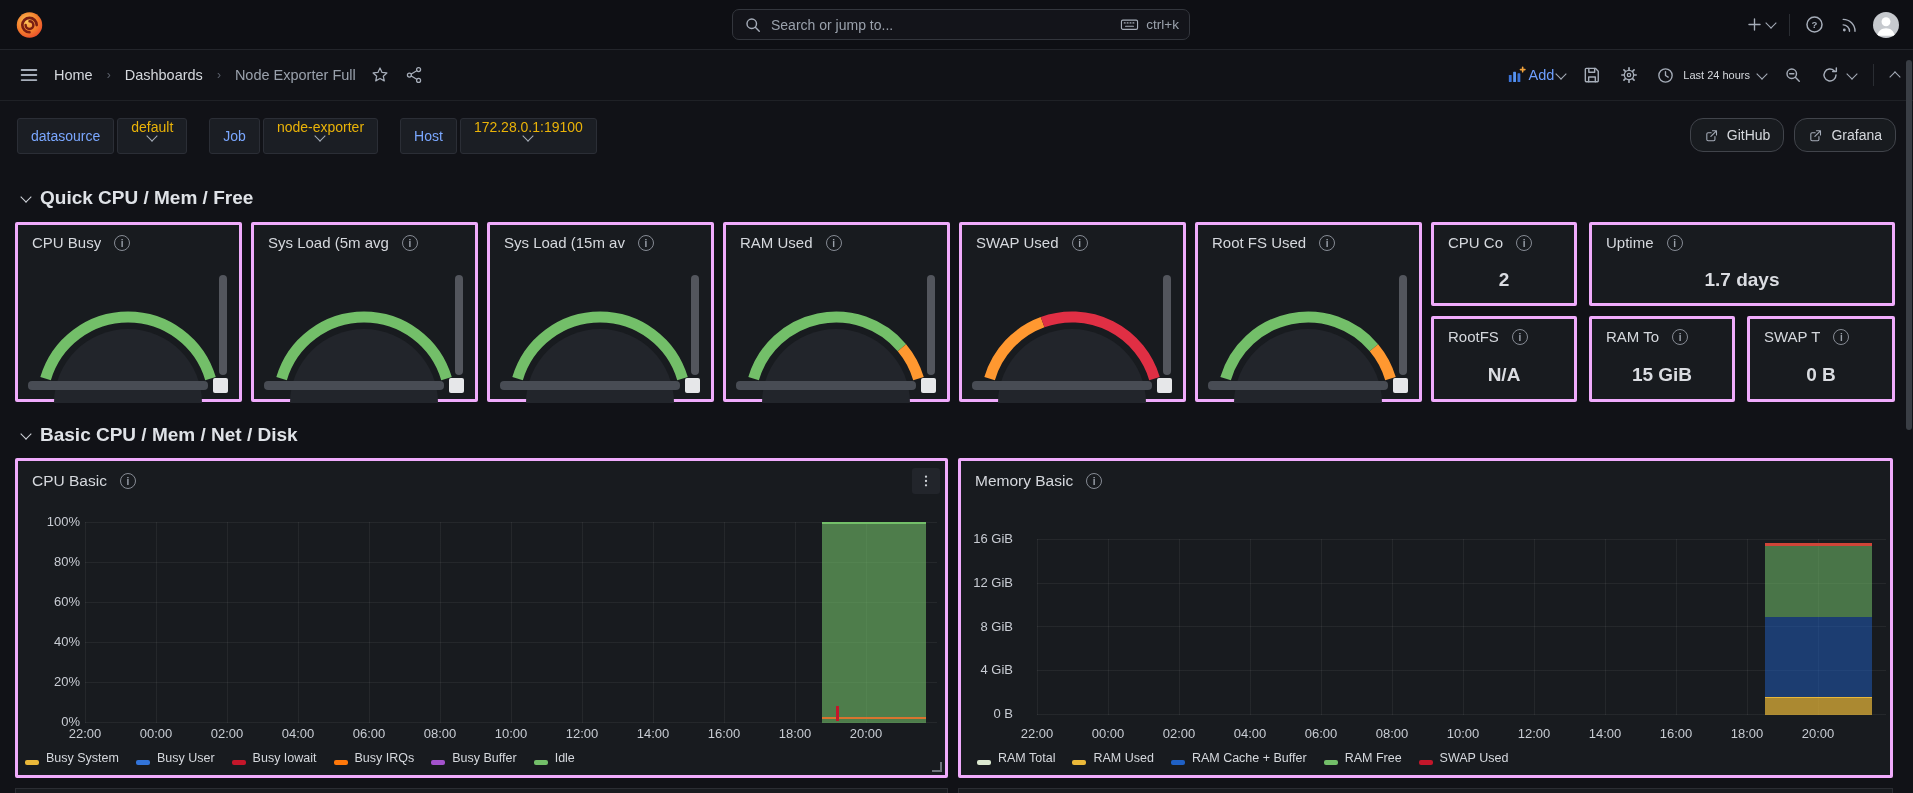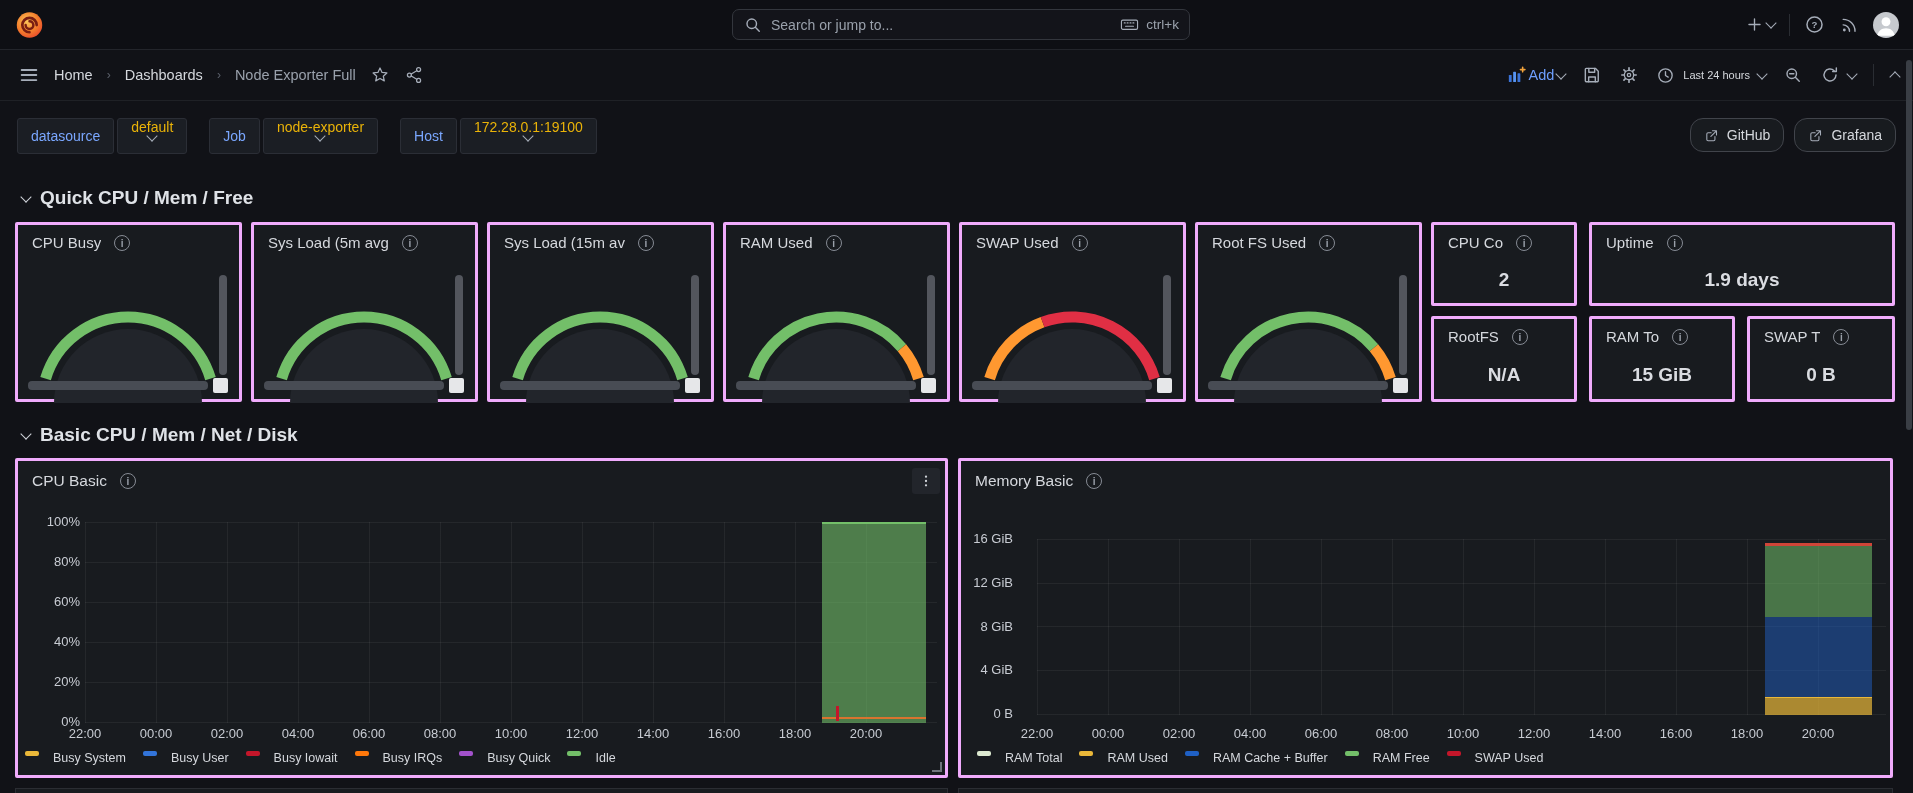--- a/index.html
+++ b/index.html
@@ -67,21 +67,21 @@
   .ytick{position:absolute;font-size:13px;color:#c8ccd3;text-align:right;width:52px;height:14px;line-height:14px;}
   .xtick{position:absolute;font-size:13px;color:#c8ccd3;text-align:center;width:60px;height:14px;top:726px;}
   .plot{position:absolute;border-left:0;
         background-image:
           repeating-linear-gradient(to right, rgba(255,255,255,0.055) 0 1px, transparent 1px 71px),
           repeating-linear-gradient(to bottom, rgba(255,255,255,0.055) 0 1px, transparent 1px 40px);}
   .plot.mem{background-image:
           repeating-linear-gradient(to right, rgba(255,255,255,0.055) 0 1px, transparent 1px 71px),
           repeating-linear-gradient(to bottom, rgba(255,255,255,0.055) 0 1px, transparent 1px 43.75px);}
   .legend{position:absolute;top:751px;display:flex;align-items:center;gap:17px;}
-  .leg-item{display:flex;align-items:flex-start;gap:14px;font-size:12.5px;color:#d5d8dd;cursor:pointer;}
+  .leg-item{display:flex;align-items:flex-end;gap:7px;font-size:12.5px;color:#d5d8dd;cursor:pointer;}
   .swatch{width:14px;height:5px;border-radius:2px;}
   .corner{position:absolute;right:3px;bottom:3px;width:8px;height:8px;
         border-right:2px solid #70747c;border-bottom:2px solid #70747c;}
   .sliver{position:absolute;top:788px;height:5px;background:#181b1f;border:1px solid #2b2d33;
         border-bottom:0;box-sizing:border-box;}
   .pagescroll{position:absolute;right:1px;top:60px;width:6px;height:370px;background:#3a3e45;border-radius:3px;}
 </style>
 </head>
 <body>
 
@@ -364,21 +364,21 @@
         <span class="ptitle">CPU Co</span>
         <span class="inf">i</span>
       </div>
     <div class="statval">2</div>
   </div>
   <div class="panel" style="left:1589px;top:222px;width:306px;height:84px;">
     <div class="ptitle-row">
         <span class="ptitle">Uptime</span>
         <span class="inf">i</span>
       </div>
-    <div class="statval">1.9 days</div>
+    <div class="statval">1.7 days</div>
   </div>
   <div class="panel" style="left:1431px;top:316px;width:146px;height:86px;">
     <div class="ptitle-row">
         <span class="ptitle">RootFS</span>
         <span class="inf">i</span>
       </div>
     <div class="statval">N/A</div>
   </div>
   <div class="panel" style="left:1589px;top:316px;width:146px;height:86px;">
     <div class="ptitle-row">
@@ -453,21 +453,21 @@
     <span class="leg-item">
         <span class="swatch" style="background:#C4162A"></span>
         <span>Busy Iowait</span>
       </span>
     <span class="leg-item">
         <span class="swatch" style="background:#FF780A"></span>
         <span>Busy IRQs</span>
       </span>
     <span class="leg-item">
         <span class="swatch" style="background:#A352CC"></span>
-        <span>Busy Quick</span>
+        <span>Busy Buffer</span>
       </span>
     <span class="leg-item">
         <span class="swatch" style="background:#73BF69"></span>
         <span>Idle</span>
       </span>
   </div>
 
   <div class="panel" style="left:958px;top:458px;width:935px;height:320px;">
     <div class="ptitle-row" style="padding-top:11px">
       <span class="ptitle" style="font-size:15.5px">Memory Basic</span>

